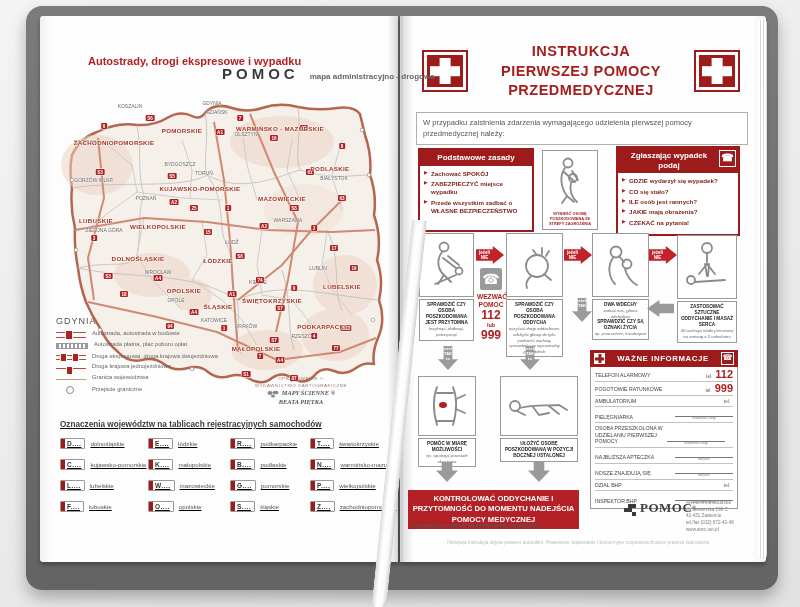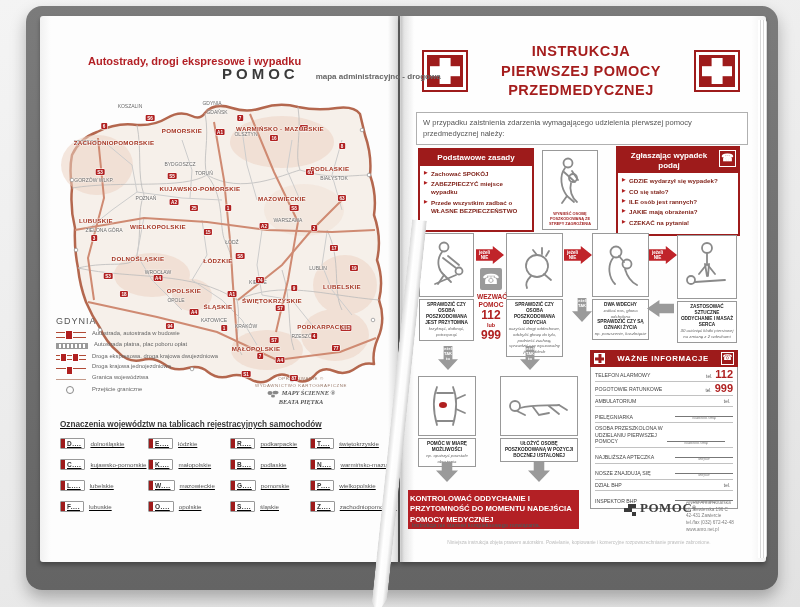--- a/index.html
+++ b/index.html
@@ -9,21 +9,21 @@
   .page{position:absolute;top:16px;height:546px;background:#fdfdfd;box-shadow:0 3px 4px rgba(0,0,0,.3);}
   .page-left{left:40px;width:358px;border-radius:3px 0 0 3px;background:linear-gradient(90deg,#f1f1f1 0,#fdfdfd 3%,#fdfdfd 97%,#f3f3f3 100%);}
   .page-right{left:400px;width:366px;border-radius:0 3px 3px 0;background:linear-gradient(90deg,#f5f5f5 0,#fefefe 4%,#fefefe 96%,#f0f0f0 100%);}
   .spine{position:absolute;left:388px;top:16px;width:26px;height:546px;background:linear-gradient(90deg,rgba(0,0,0,0),rgba(0,0,0,.12) 45%,rgba(0,0,0,.18) 52%,rgba(0,0,0,.08) 62%,rgba(0,0,0,0));pointer-events:none;}
   .edges{position:absolute;left:758px;top:20px;width:9px;height:538px;background:repeating-linear-gradient(90deg,#ffffff 0 2px,#d8d8d8 2px 3px);border-radius:0 3px 3px 0;}
   .ribbon{position:absolute;left:412px;top:220px;width:15px;height:396px;background:linear-gradient(90deg,#d9d9d9 0,#ffffff 35%,#fbfbfb 70%,#cfcfcf 100%);transform:rotate(6deg);transform-origin:50% 0;z-index:40;clip-path:polygon(0 0,100% 0,100% 96%,45% 100%,0 97%);box-shadow:0 0 4px rgba(0,0,0,.22);}
   
   .lp-header{position:absolute;left:48px;top:39px;font-size:11px;font-weight:bold;color:#b32025;}
   .map-title{position:absolute;left:182px;top:49px;white-space:nowrap;z-index:5;}
   .map-title .t1{font-size:15px;font-weight:bold;color:#3a3a3a;letter-spacing:4px;}
-  .map-title .t2{font-size:8px;color:#666;margin-left:17px;font-weight:bold;}
+  .map-title .t2{font-size:8px;color:#666;margin-left:11px;font-weight:bold;}
   .map-wrap{position:absolute;left:2px;top:64px;width:354px;height:320px;}
   .map-wrap svg{position:absolute;left:0;top:0;}
   #map-labels{position:absolute;left:0;top:0;width:354px;height:320px;}
   .voi{position:absolute;transform:translate(-50%,-50%);font-size:6.2px;font-weight:bold;color:#a3321f;letter-spacing:.3px;white-space:nowrap;text-shadow:0 0 2px #fff,0 0 2px #fff,0 0 1px #fff;z-index:3;}
   .cit{position:absolute;transform:translate(-50%,-50%);font-size:5px;color:#6a6a6a;white-space:nowrap;text-shadow:0 0 2px #fff,0 0 2px #fff;z-index:2;}
   .rmk{position:absolute;transform:translate(-50%,-50%);font-size:4.6px;font-weight:bold;color:#fff;background:#b02020;padding:.5px 1.5px;border-radius:1px;line-height:1.1;box-shadow:0 0 0 .5px #fff;z-index:2;white-space:nowrap;}
   .legend{position:absolute;left:16px;top:300px;width:175px;}
   .legend-title{font-size:9px;color:#555;letter-spacing:1px;margin-bottom:4px;}
   .lg-row{display:flex;align-items:center;margin-bottom:4px;}
   .sym{position:relative;width:30px;height:9px;flex:0 0 30px;margin-right:6px;}
@@ -93,21 +93,21 @@
   .wi-cross:after{content:"";position:absolute;top:50%;left:12%;height:28%;width:76%;background:#9e1b1b;transform:translateY(-50%);}
   .wi-phone{width:11px;height:11px;border:1px solid #fff;color:#fff;font-size:8px;line-height:10px;text-align:center;}
   .wi-b{border:1px solid #999;border-top:none;background:#fff;padding:1px 4px 2px;}
   .wi-row{display:flex;align-items:flex-end;border-bottom:1px solid #c2c2c2;padding:2px 0 1px;}
   .wi-row:last-child{border-bottom:none;}
   .wi-label{flex:1;font-size:5.2px;color:#444;line-height:1.25;padding-bottom:1px;}
   .wi-tel{font-size:4.6px;color:#555;margin-right:3px;padding-bottom:1px;}
   .wi-val{font-size:11px;font-weight:bold;color:#b02020;line-height:.9;}
   .wi-line{width:58px;border-bottom:1px solid #777;position:relative;height:7px;margin-bottom:4px;}
   .wi-note{position:absolute;left:0;right:0;top:7px;text-align:center;font-size:3.4px;font-style:italic;color:#777;}
-  .banner{position:absolute;left:8px;top:474px;width:167px;background:#b32025;color:#fff;font-weight:bold;font-size:7.7px;line-height:1.35;text-align:left;padding:4px 2px;z-index:3;}
+  .banner{position:absolute;left:8px;top:474px;width:167px;background:#b32025;color:#fff;font-weight:bold;font-size:7.7px;line-height:1.35;text-align:center;padding:4px 2px;z-index:3;}
   .note{position:absolute;left:12px;top:506px;font-size:5.2px;font-weight:bold;color:#555;z-index:3;}
   .copyright{position:absolute;left:14px;top:524px;width:330px;font-size:4.8px;color:#bcbcbc;text-align:center;z-index:3;}
   .anro{position:absolute;left:222px;top:484px;display:flex;align-items:center;z-index:3;}
   .anro-mark{width:4px;height:4px;background:#3a3a3a;box-shadow:4px 0 0 #3a3a3a,0 4px 0 #3a3a3a,-4px 4px 0 #3a3a3a,4px 8px 0 #3a3a3a;margin:0 8px 4px 6px;}
   .anro-name{font-family:"Liberation Serif",serif;font-weight:bold;font-size:13px;color:#3f3f3f;letter-spacing:.5px;}
   .anro-reg{font-size:5px;color:#3f3f3f;vertical-align:super;}
   .anro-addr{position:absolute;left:286px;top:484px;font-size:4.6px;color:#7f7f7f;line-height:1.45;z-index:3;}
 </style>
 </head>
 <body>

